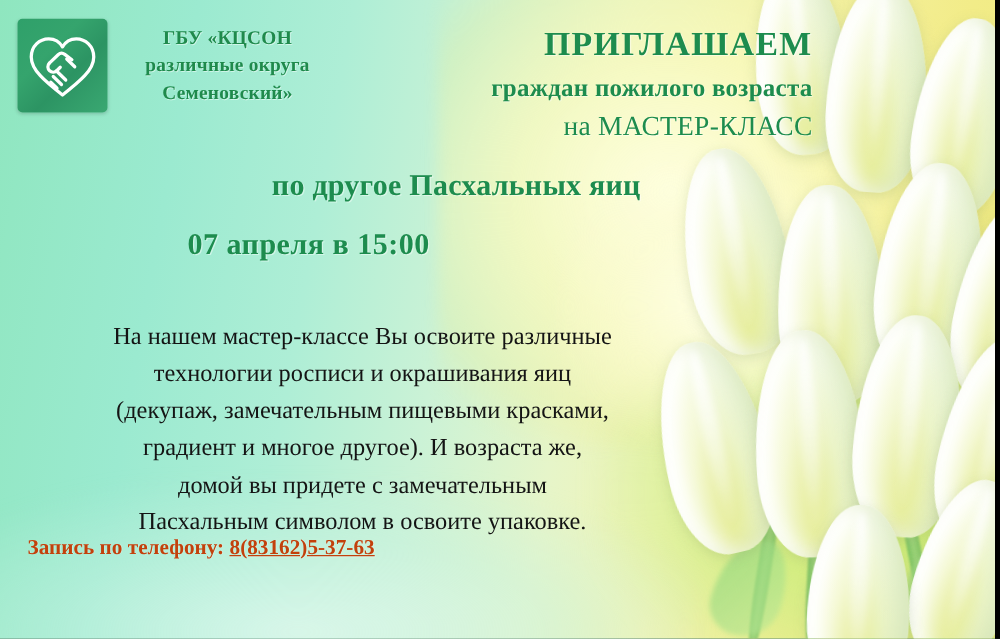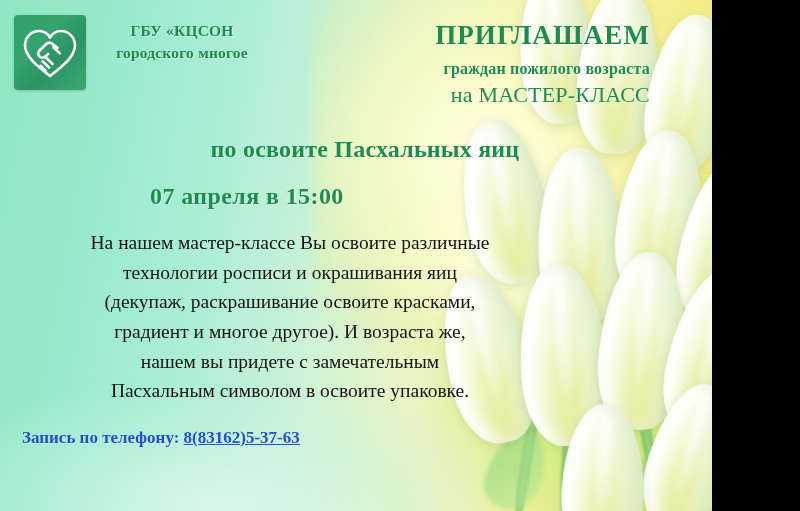--- a/index.html
+++ b/index.html
@@ -2,21 +2,21 @@
 <html><head>
 <meta charset="utf-8">
 <style>
   html, body {
     margin: 0;
     padding: 0;
     background: #000;
   }
   #poster {
     position: relative;
-    width: 712px;
+    width: 796px;
     height: 511px;
     overflow: hidden;
     font-family: "Liberation Serif", "DejaVu Serif", serif;
     background: #a6ebcb;
   }
 
   
   .bg-base {
     position: absolute;
     inset: 0;
@@ -168,21 +168,21 @@
   .invite-1 {
     display: block;
     font-size: 27px;
     font-weight: bold;
     line-height: 1.18;
     letter-spacing: 1.1px;
     text-shadow: 1px 1px 0 rgba(255,255,255,0.45);
   }
   .invite-2 {
     display: block;
-    font-size: 16px;
+    font-size: 20px;
     font-weight: bold;
     line-height: 1.45;
     margin-top: 5px;
     letter-spacing: 0.2px;
     text-shadow: 0.8px 0.8px 0 rgba(255,255,255,0.45);
   }
   .invite-3 {
     display: block;
     font-size: 22px;
     font-weight: normal;
@@ -213,34 +213,34 @@
     color: #1d8c4e;
     font-size: 24px;
     font-weight: bold;
     letter-spacing: 0.4px;
     text-shadow: 1px 1px 0 rgba(255,255,255,0.45);
   }
 
   .body-copy {
     position: absolute;
     left: 40px;
-    top: 228px;
+    top: 255px;
     width: 500px;
     text-align: center;
     color: #141414;
     font-size: 19.5px;
     line-height: 1.52;
   }
   .body-copy .body-line { display: block; white-space: nowrap; }
 
   .signup {
     position: absolute;
     left: 22px;
     top: 428px;
-    color: #1d4ed8;
+    color: #c2410c;
     font-size: 17px;
     font-weight: bold;
     white-space: nowrap;
     text-shadow: 0.5px 0.5px 0 rgba(255,255,255,0.4);
   }
   .signup .phone { text-decoration: underline; }
   .warning {
     position: absolute;
     left: 22px;
     top: 451px;
@@ -297,38 +297,39 @@
         <path d="M24.2 30.8 L31.6 38"></path>
         <path d="M21.6 35.2 L28.2 41.6"></path>
         <path d="M19.6 39.8 L24.6 44.6"></path>
         <path d="M32.4 21.2 L38.8 27.4"></path>
       </svg>
     </span>
   </div>
 
   <div class="org-name">
     <span class="org-line">ГБУ «КЦСОН</span>
-    <span class="org-line">городского многое</span>
+    <span class="org-line">различные округа</span>
+    <span class="org-line">Семеновский»</span>
   </div>
 
   <div class="invite-block">
     <span class="invite-1">ПРИГЛАШАЕМ</span>
     <span class="invite-2">граждан пожилого возраста</span>
     <span class="invite-3">на МАСТЕР-КЛАСС</span>
   </div>
 
-  <div class="topic">по освоите Пасхальных яиц</div>
+  <div class="topic">по другое Пасхальных яиц</div>
   <div class="datetime">07 апреля в 15:00</div>
 
   <div class="body-copy">
     <span class="body-line">На нашем мастер-классе Вы освоите различные</span>
     <span class="body-line">технологии росписи и окрашивания яиц</span>
-    <span class="body-line">(декупаж, раскрашивание освоите красками,</span>
+    <span class="body-line">(декупаж, замечательным пищевыми красками,</span>
     <span class="body-line">градиент и многое другое). И возраста же,</span>
-    <span class="body-line">нашем вы придете с замечательным</span>
+    <span class="body-line">домой вы придете с замечательным</span>
     <span class="body-line">Пасхальным символом в освоите упаковке.</span>
   </div>
 
   <div class="signup">
     <span>Запись по телефону:</span>
     <span class="phone">8(83162)5-37-63</span>
   </div>
 
 </div>
 

